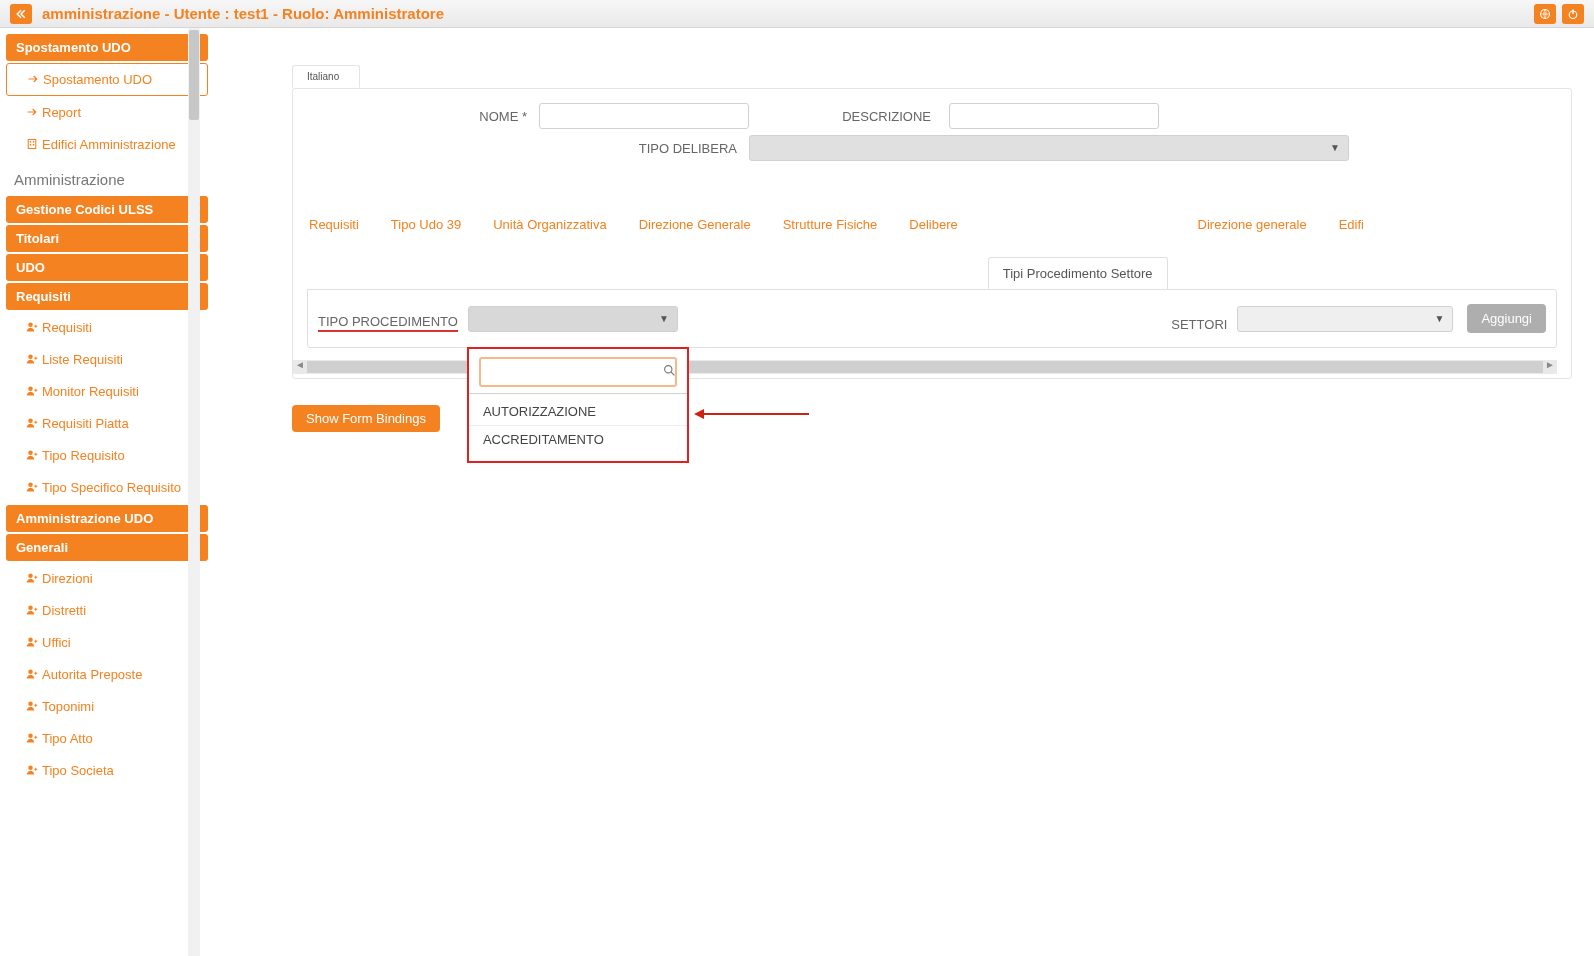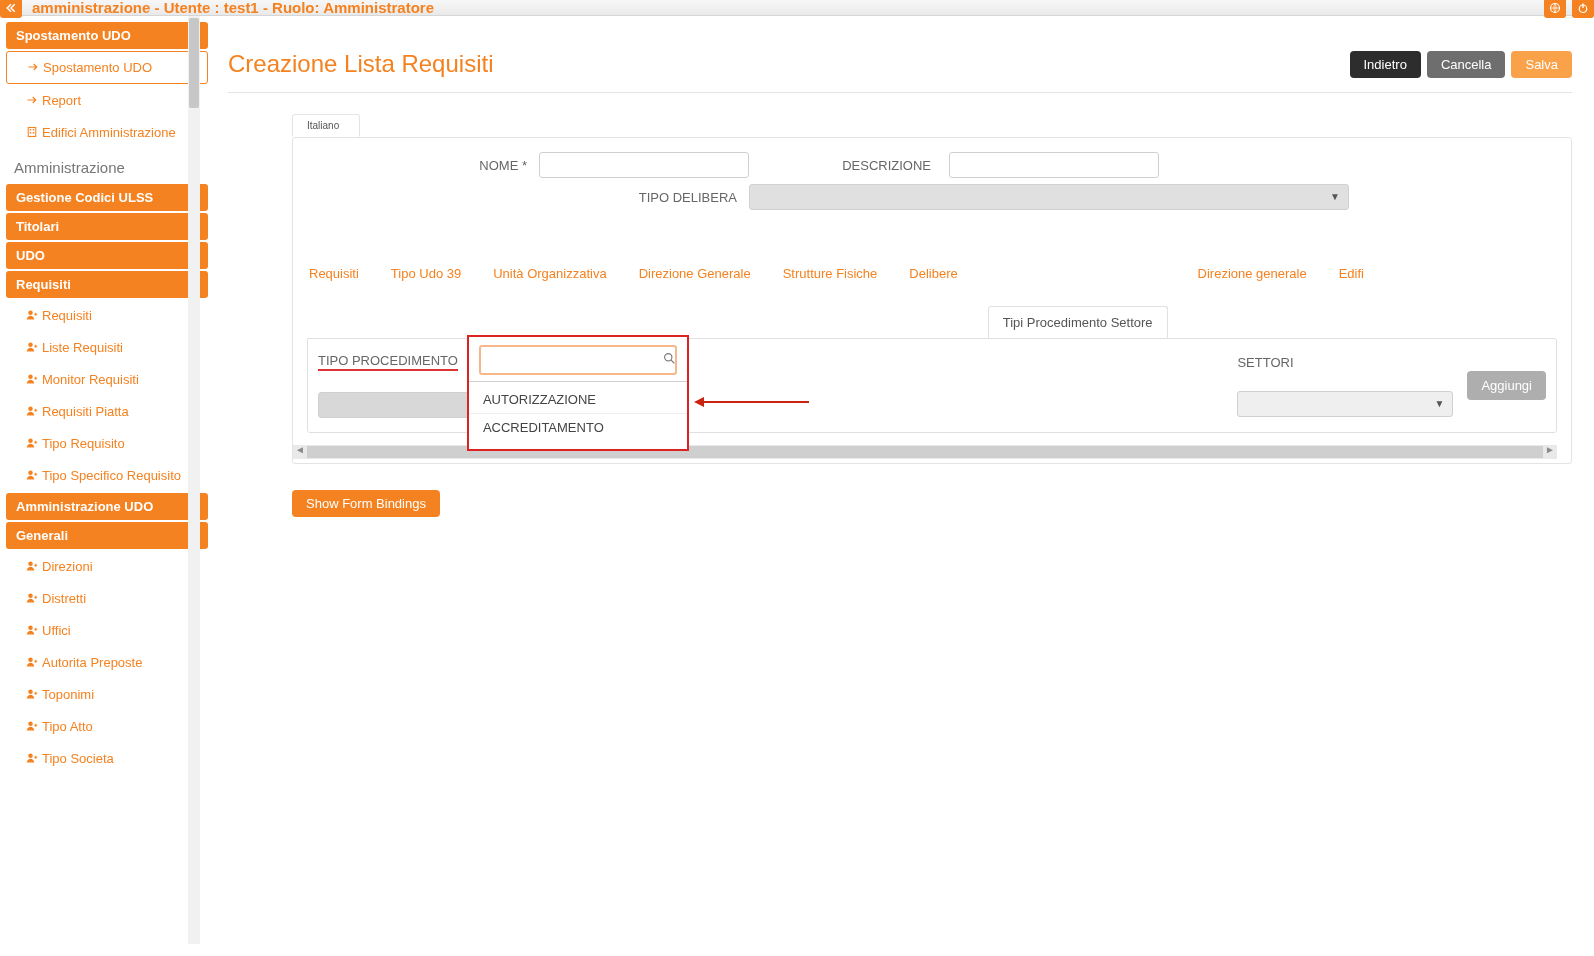--- a/index.html
+++ b/index.html
@@ -1,19 +1,19 @@
 <!DOCTYPE html>
 <html><head>
 <meta charset="utf-8">
 <style>
   * { box-sizing: border-box; margin: 0; padding: 0; font-family: Arial, sans-serif; }
   body { background: #fff; color: #555; font-size: 13px; overflow: hidden; }
 
   
-  .topbar { height: 16px; background: linear-gradient(#f7f7f7,#e9e9e9); border-bottom: 1px solid #d6d6d6; display: flex; align-items: center; padding: 0 0; }
+  .topbar { height: 28px; background: linear-gradient(#f7f7f7,#e9e9e9); border-bottom: 1px solid #d6d6d6; display: flex; align-items: center; padding: 0 10px; }
   .topbar .collapse-btn { width: 22px; height: 20px; background: #f58220; border-radius: 3px; display:flex;align-items:center;justify-content:center;color:#fff;font-weight:bold;font-size:11px;cursor:pointer; }
   .topbar .title { color:#f58220; font-weight:bold; font-size:15px; margin-left:10px; }
   .topbar .spacer { flex:1; }
   .topbar .iconbtn { width:22px; height:20px; background:#f58220; border-radius:3px; margin-left:6px; display:flex;align-items:center;justify-content:center;color:#fff;cursor:pointer;font-size:12px;}
 
   .shell { display:flex; height: calc(100vh - 28px); }
 
   
   .sidebar-wrap { width: 200px; position:relative; }
   .sidebar { width: 208px; height:100%; overflow-y:auto; padding:4px 0 0 6px; }
@@ -49,21 +49,21 @@
   .dd .caret { position:absolute; right:8px; top:6px; font-size:10px; color:#555;}
   .dd.small { width:210px; background:#e8e8e8;}
   .dd.sel { background:#d8d8d8;}
   .dd.settori { width:216px; background:#efefef;}
 
   .tabs { display:flex; gap:28px; padding:40px 14px 0; font-size:13px; color:#f58220; border-bottom:0; overflow-x:auto; }
   .tabs .t { padding:8px 2px; cursor:pointer; white-space:nowrap;}
   .tabs .t.active { color:#555; border:1px solid #e0e0e0; border-bottom:1px solid #fff; border-radius:3px 3px 0 0; padding:8px 14px; margin-bottom:-1px; background:#fff;margin-top:48px;}
 
   .tabpane { border:1px solid #e0e0e0; border-radius:0 3px 3px 3px; margin:0 14px 12px; padding:14px 10px; display:flex; align-items:center; gap:14px;}
-  .fld { display:flex; align-items:flex-start; gap:21px;flex-direction:column;}
+  .fld { display:flex; align-items:flex-end; gap:10px;}
   .fld .flbl { color:#666; font-size:13px; }
   .underline-red{ border-bottom:2px solid #d33; padding-bottom:1px;}
   .add-btn { margin-left:auto; background:#aeaeae; color:#fff; border:none; border-radius:4px; padding:7px 14px; font-size:13px; cursor:pointer;}
 
   .hscroll { height:14px; background:#e9e9e9; margin:0 14px 4px 0; position:relative;}
   .hscroll::before{content:"◄"; position:absolute; left:2px; top:-1px; font-size:10px; color:#8a8a8a;}
   .hscroll::after{content:"►"; position:absolute; right:2px; top:-1px; font-size:10px; color:#8a8a8a;}
   .hthumb{ position:absolute; left:14px; right:14px; top:1px; height:12px; background:#cfcfcf;}
 
   .show-bindings { margin:26px 0 0 64px; }
@@ -216,27 +216,20 @@
             <path d="M1 14c0-3 3-5 5-5s5 2 5 5" fill="#f58220"></path>
             <path d="M11 7h4M13 5v4" stroke="#f58220" stroke-width="1.4"></path>
           </svg><span>Tipo Societa</span></div>
       </div>
     <div class="scrolltrack">
         <div class="scrollthumb"></div>
       </div>
   </div>
 
   <div class="main">
-    <div class="page-head">
-      <div class="page-title">Creazione Lista Requisiti</div>
-      <div class="sp"></div>
-      <button class="btn btn-dark">Indietro</button>
-      <button class="btn btn-grey">Cancella</button>
-      <button class="btn btn-orange">Salva</button>
-    </div>
 
     <div class="card langtab">
       <div class="tab">Italiano</div>
 
       <div class="formrow" style="padding-top:14px;">
         <div style="width:84px;"></div>
         <div class="lbl">NOME *</div>
         <input class="tx" style="">
         <div style="width:60px;"></div>
         <div class="lbl2">DESCRIZIONE</div>

